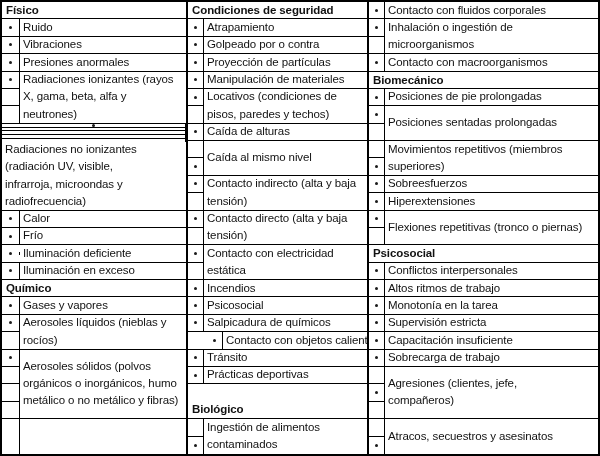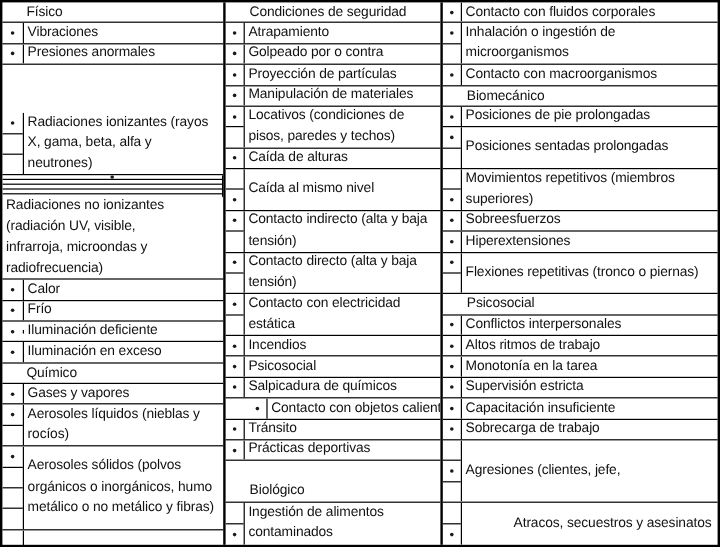--- a/index.html
+++ b/index.html
@@ -8,21 +8,21 @@
     --u:17.38px;
     width:600px;height:456px;box-sizing:border-box;
     border:2px solid #000;display:flex;background:#fff;
     font-family:"Liberation Sans","DejaVu Sans",sans-serif;
     font-size:11.5px;color:#111111;letter-spacing:-0.1px;
   }
   .col{display:flex;flex-direction:column;box-sizing:border-box;min-width:0;}
   .col:not(:last-child){border-right:2px solid #000;}
   .row{box-sizing:border-box;display:flex;flex:0 0 auto;min-height:0;overflow:hidden;}
   .row:not(:last-child){border-bottom:1.5px solid #000;}
-  .row.header{font-weight:normal;align-items:center;padding-left:20px;}
+  .row.header{font-weight:bold;align-items:center;padding-left:4px;}
   .row.header.bottom{align-items:flex-end;padding-bottom:3px;}
   .strip{box-sizing:border-box;flex:0 0 16px;border-right:1.5px solid #000;display:flex;flex-direction:column;}
   .col0 .strip{flex-basis:18px;}
   .strip-cell{box-sizing:border-box;flex:1 1 0;display:flex;align-items:center;justify-content:center;}
   .strip-cell:not(:last-child){border-bottom:1.5px solid #000;}
   .dot{width:3px;height:3px;border-radius:50%;background:#1a1a1a;}
   .text{flex:1 1 auto;min-width:0;display:flex;flex-direction:column;justify-content:center;padding-left:3px;overflow:hidden;}
   .line{height:var(--u);line-height:var(--u);white-space:nowrap;flex:0 0 auto;}
 </style>
 </head>
@@ -34,34 +34,44 @@
         <div class="row header" style="height: calc(var(--u) * 1);">
     <span>Físico</span>
   </div>
         <div class="row item" style="height: calc(var(--u) * 1);">
     <div class="strip">
             <div class="strip-cell">
               <span class="dot"></span>
             </div>
           </div>
     <div class="text">
+            <div class="line">Ruido</div>
+          </div>
+  </div>
+        <div class="row item" style="height: calc(var(--u) * 1);">
+    <div class="strip">
+            <div class="strip-cell">
+              <span class="dot"></span>
+            </div>
+          </div>
+    <div class="text">
             <div class="line">Vibraciones</div>
           </div>
   </div>
         <div class="row item" style="height: calc(var(--u) * 1);">
     <div class="strip">
             <div class="strip-cell">
               <span class="dot"></span>
             </div>
           </div>
     <div class="text">
             <div class="line">Presiones anormales</div>
           </div>
   </div>
-        <div class="row item" style="height: calc(var(--u) * 3); margin-top: 40px;">
+        <div class="row item" style="height: calc(var(--u) * 3);">
     <div class="strip">
             <div class="strip-cell">
               <span class="dot"></span>
             </div>
             <div class="strip-cell"></div>
             <div class="strip-cell"></div>
           </div>
     <div class="text">
             <div class="line">Radiaciones ionizantes (rayos</div>
             <div class="line">X, gama, beta, alfa y</div>
@@ -527,23 +537,24 @@
         <div class="row item" style="height: calc(var(--u) * 3);">
     <div class="strip">
             <div class="strip-cell"></div>
             <div class="strip-cell">
               <span class="dot"></span>
             </div>
             <div class="strip-cell"></div>
           </div>
     <div class="text">
             <div class="line">Agresiones (clientes, jefe,</div>
-          </div>
-  </div>
-        <div class="row item" style="height: calc(var(--u) * 2); gap: 40px;">
+            <div class="line">compañeros)</div>
+          </div>
+  </div>
+        <div class="row item" style="height: calc(var(--u) * 2);">
     <div class="strip">
             <div class="strip-cell"></div>
             <div class="strip-cell">
               <span class="dot"></span>
             </div>
           </div>
     <div class="text">
             <div class="line">Atracos, secuestros y asesinatos</div>
           </div>
   </div>

